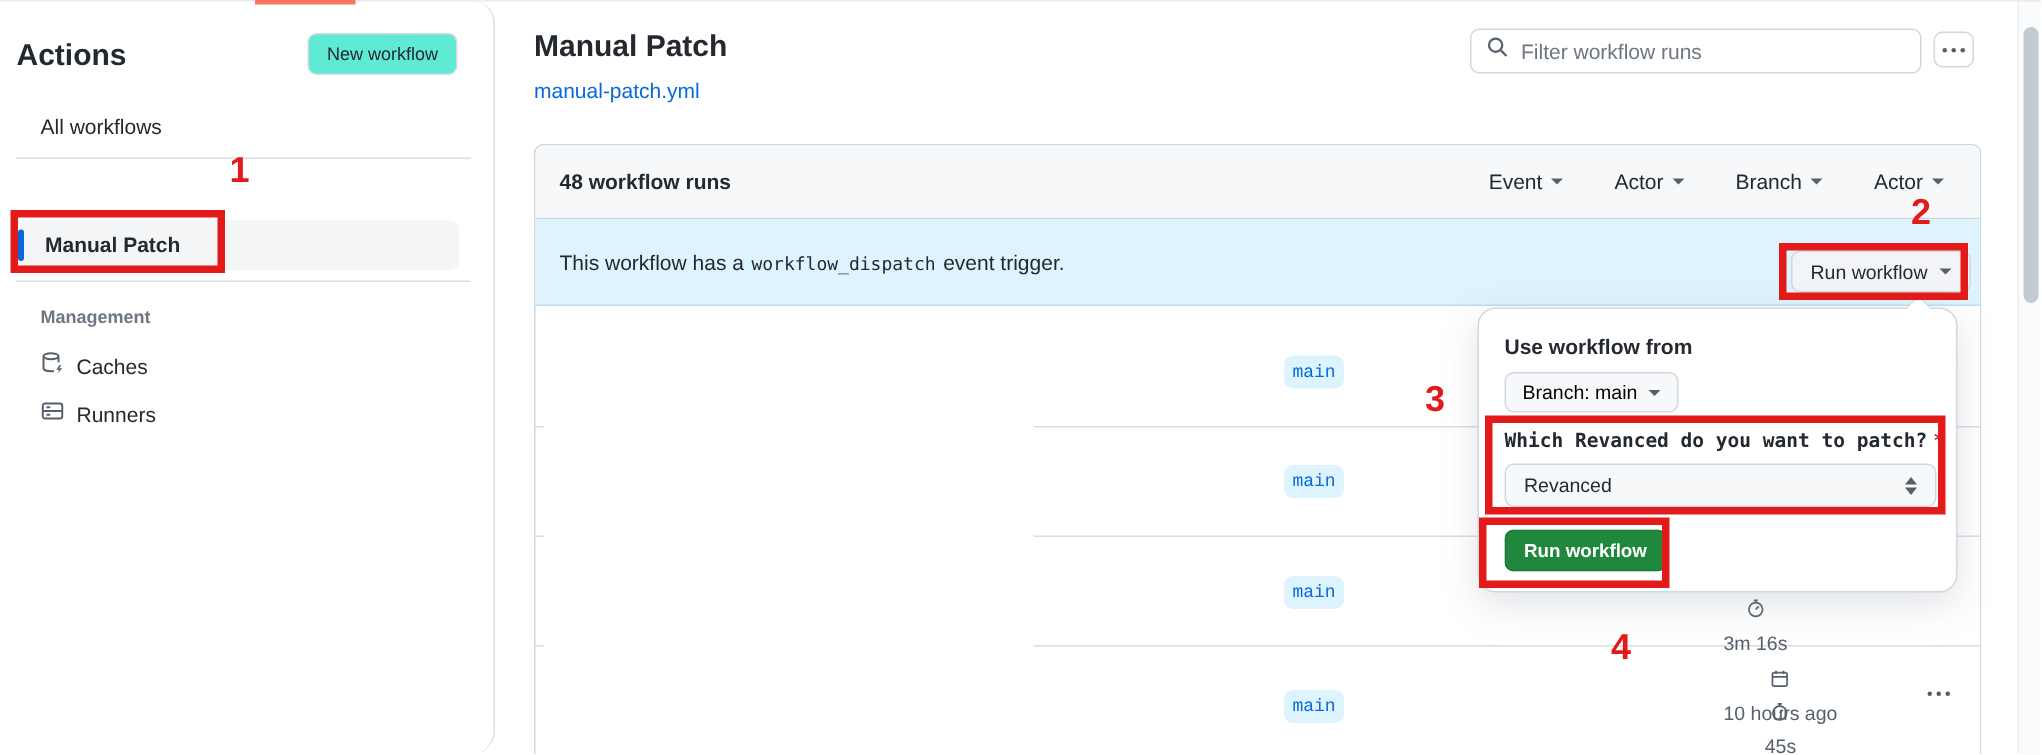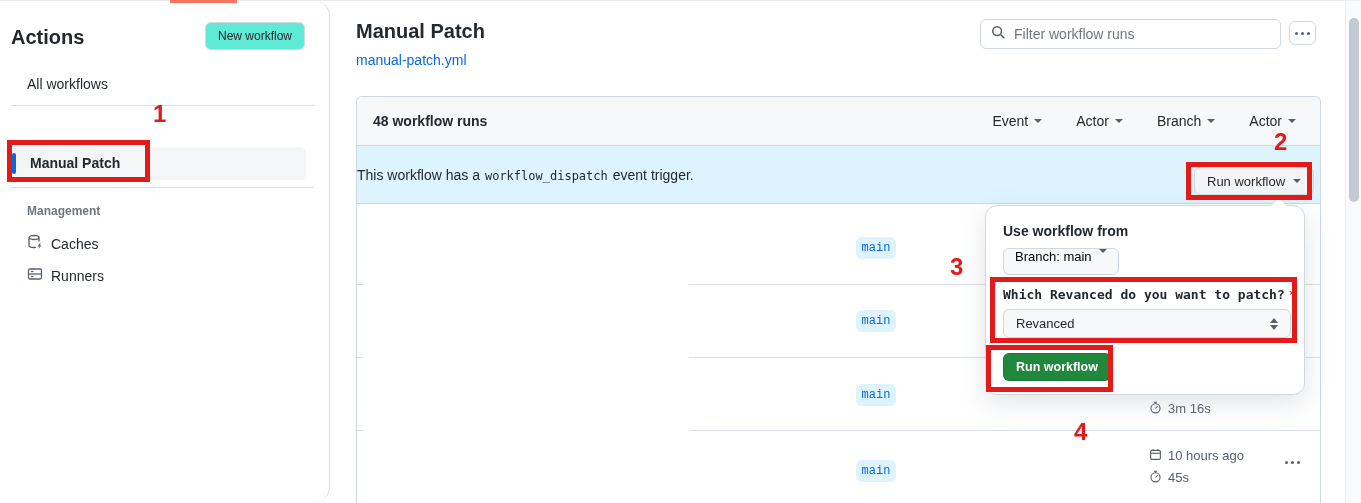--- a/index.html
+++ b/index.html
@@ -38,45 +38,45 @@
   
   .card { position:absolute; left:356px; top:96px; width:965px; height:407px; border:1px solid #d0d7de; border-bottom:none;
      border-radius:6px 6px 0 0; background:#fff; }
   .card-header { height:49px; background:#f6f8fa; border-bottom:1px solid #d0d7de; border-radius:6px 6px 0 0;
      display:flex; align-items:center; padding:0 16px; }
   .runs-count { font-size:14px; font-weight:700; }
   .filters { margin-left:auto; display:flex; gap:34px; padding-right:8px; }
   .filter { font-size:14px; color:#24292f; display:flex; align-items:center; gap:6px; cursor:pointer; }
   .caret-down { width:0; height:0; border-left:4px solid transparent; border-right:4px solid transparent; border-top:4px solid #57606a; }
 
-  .banner { position:relative; height:58px; background:#ddf4ff; border-bottom:1px solid #bcdcf5; display:flex; align-items:center; font-size:14px; }
+  .banner { position:relative; height:58px; background:#ddf4ff; border-bottom:1px solid #bcdcf5; display:flex; align-items:center; padding-left:16px; font-size:14px; }
   .banner code { font-family:"DejaVu Sans Mono","Liberation Mono",monospace; font-size:12px; margin:0 5px; }
   .run-workflow-dd { position:absolute; left:837px; top:21px; height:28px; padding:0 12px; background:#f3f4f6; border:1px solid #d0d7de;
      border-radius:6px; font-size:13px; display:flex; align-items:center; gap:8px; cursor:pointer; color:#24292f; }
 
   .rows { position:relative; }
   .run-row { position:relative; border-bottom:1px solid #d8dee4; }
   .run-row:last-child { border-bottom:none; }
   .branch-badge { position:absolute; left:499px; width:40px; height:22px; background:#ddf4ff; border-radius:6px;
      color:#0969da; font-family:Liberation Mono, monospace; font-size:12px;
      display:flex; align-items:center; justify-content:center; cursor:pointer; }
   .row-meta { position:absolute; left:792px; font-size:13px; color:#57606a; }
-  .meta-line { display:flex; align-items:center; gap:6px; height:19px; }
+  .meta-line { display:flex; align-items:center; gap:6px; height:19px;flex-direction:column; }
   .row-kebab { position:absolute; left:924px; cursor:pointer; padding:4px; }
   .redaction { position:absolute; left:6px; top:0; width:326px; height:300px; background:#fff; z-index:2; }
 
   
   .panel { position:absolute; left:985px; top:205px; width:320px; height:190px; background:#fff; border:1px solid #d0d7de;
      border-radius:12px; box-shadow:0 8px 24px rgba(140,149,159,0.25); z-index:5; }
   .panel .caret-notch { position:absolute; top:-8px; left:285px; width:0; height:0;
      border-left:8px solid transparent; border-right:8px solid transparent; border-bottom:8px solid #fff;
      filter: drop-shadow(0 -1px 0 #d0d7de); }
   .panel-title { position:absolute; left:17px; top:17px; font-size:14px; font-weight:700; }
   .branch-btn { position:absolute; left:17px; top:42px; height:27px; padding:0 11px; background:#f6f8fa; border:1px solid #d0d7de;
-     border-radius:6px; font-size:13px; display:flex; gap:7px; cursor:pointer; }
+     border-radius:6px; font-size:13px; display:flex; align-items:center; gap:7px; cursor:pointer; }
   .input-label { position:absolute; left:17px; top:81px; font-family:"DejaVu Sans Mono","Liberation Mono",monospace;
      font-size:13px; font-weight:700; white-space:nowrap; }
   .req { color:#cf222e; margin-left:4px; }
   .select-box { position:absolute; left:17px; top:103px; width:288px; height:29px; background:#f6f8fa; border:1px solid #d0d7de;
      border-radius:6px; display:flex; align-items:center; padding:0 12px; font-size:13px; cursor:pointer; }
   .updown { margin-left:auto; display:flex; flex-direction:column; gap:2px; }
   .updown .up { width:0;height:0;border-left:4px solid transparent;border-right:4px solid transparent;border-bottom:5px solid #57606a; }
   .updown .dn { width:0;height:0;border-left:4px solid transparent;border-right:4px solid transparent;border-top:5px solid #57606a; }
   .green-btn { position:absolute; left:17px; top:147px; height:28px; padding:0 12px; background:#1f883d; color:#fff;
      border:1px solid rgba(27,31,36,0.15); border-radius:6px; font-size:12.5px; font-weight:600; display:flex; align-items:center; cursor:pointer; }

